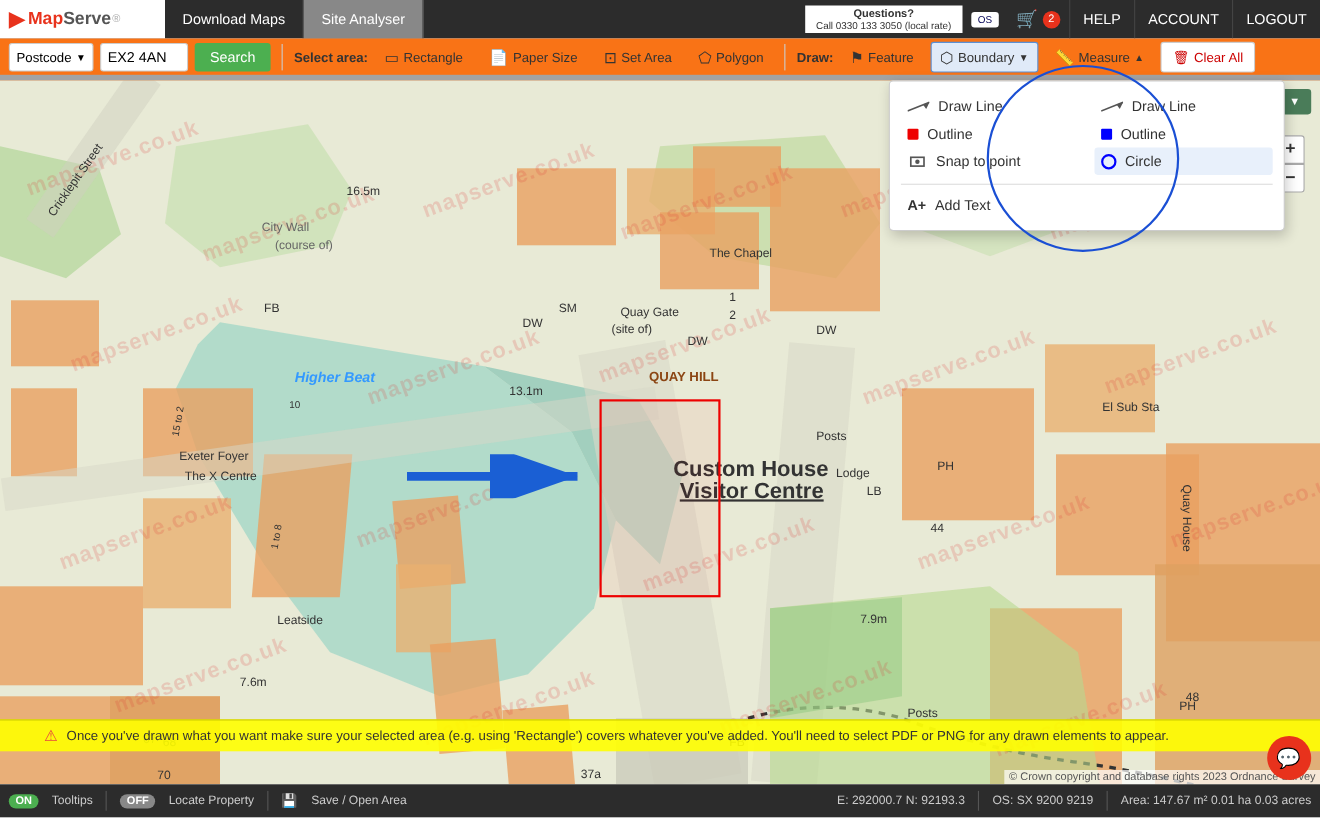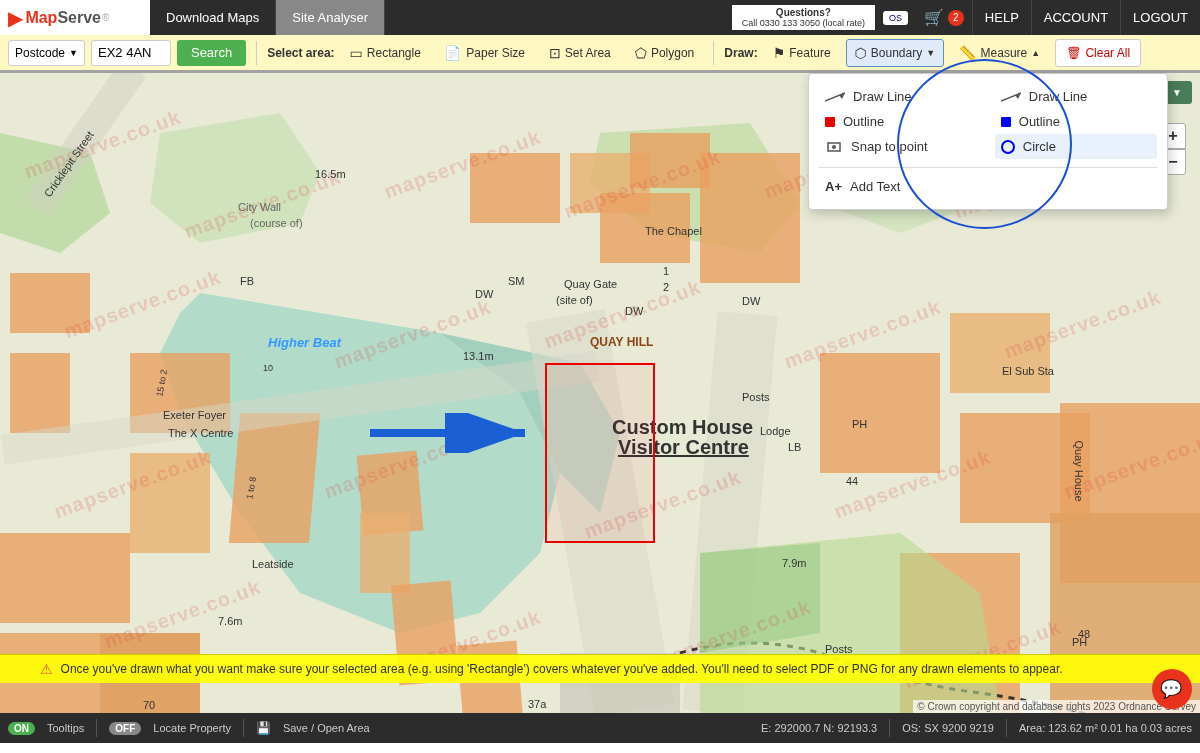--- a/index.html
+++ b/index.html
@@ -33,21 +33,21 @@
       margin-left: 4px;
     }
     .questions-box {
       background: #fff; color: #333; padding: 2px 10px; font-size: 11px;
       display: flex; flex-direction: column; align-items: center; margin-right: 8px;
     }
 
     
     .toolbar {
       display: flex; align-items: center; height: 38px;
-      background: #fef9c3; border-bottom: 3px solid #a3a3a3; padding: 0 8px; gap: 6px; position: relative; z-index: 100;
+      background: #f97316; border-bottom: 5px solid #a3a3a3; padding: 0 8px; gap: 6px; position: relative; z-index: 100;
     }
     .postcode-select {
       display: flex; align-items: center; background: #fff; border: 1px solid #ccc;
       border-radius: 3px; padding: 0 6px; height: 26px; cursor: pointer; gap: 4px; font-size: 12px;
     }
     .search-btn {
       background: #4caf50; color: #fff; border: none; border-radius: 3px;
       padding: 4px 14px; cursor: pointer; font-size: 13px; height: 26px;
     }
     .select-area-label { font-size: 12px; color: #333; font-weight: bold; }
@@ -499,19 +499,19 @@
   <span class="toggle-off">OFF</span>
   <span>Locate Property</span>
   <div class="status-divider"></div>
   <span style="font-size:12px;">💾</span>
   <span style="cursor:pointer;">Save / Open Area</span>
   <div class="status-right">
     <span>E: 292000.7  N: 92193.3</span>
     <div class="status-divider"></div>
     <span>OS: SX 9200 9219</span>
     <div class="status-divider"></div>
-    <span>Area: 123.62 m²  0.01 ha  0.03 acres</span>
+    <span>Area: 147.67 m²  0.01 ha  0.03 acres</span>
   </div>
 </div>
 
 <div class="chat-btn">
   <span>💬</span>
 </div>
 
 </body></html>

